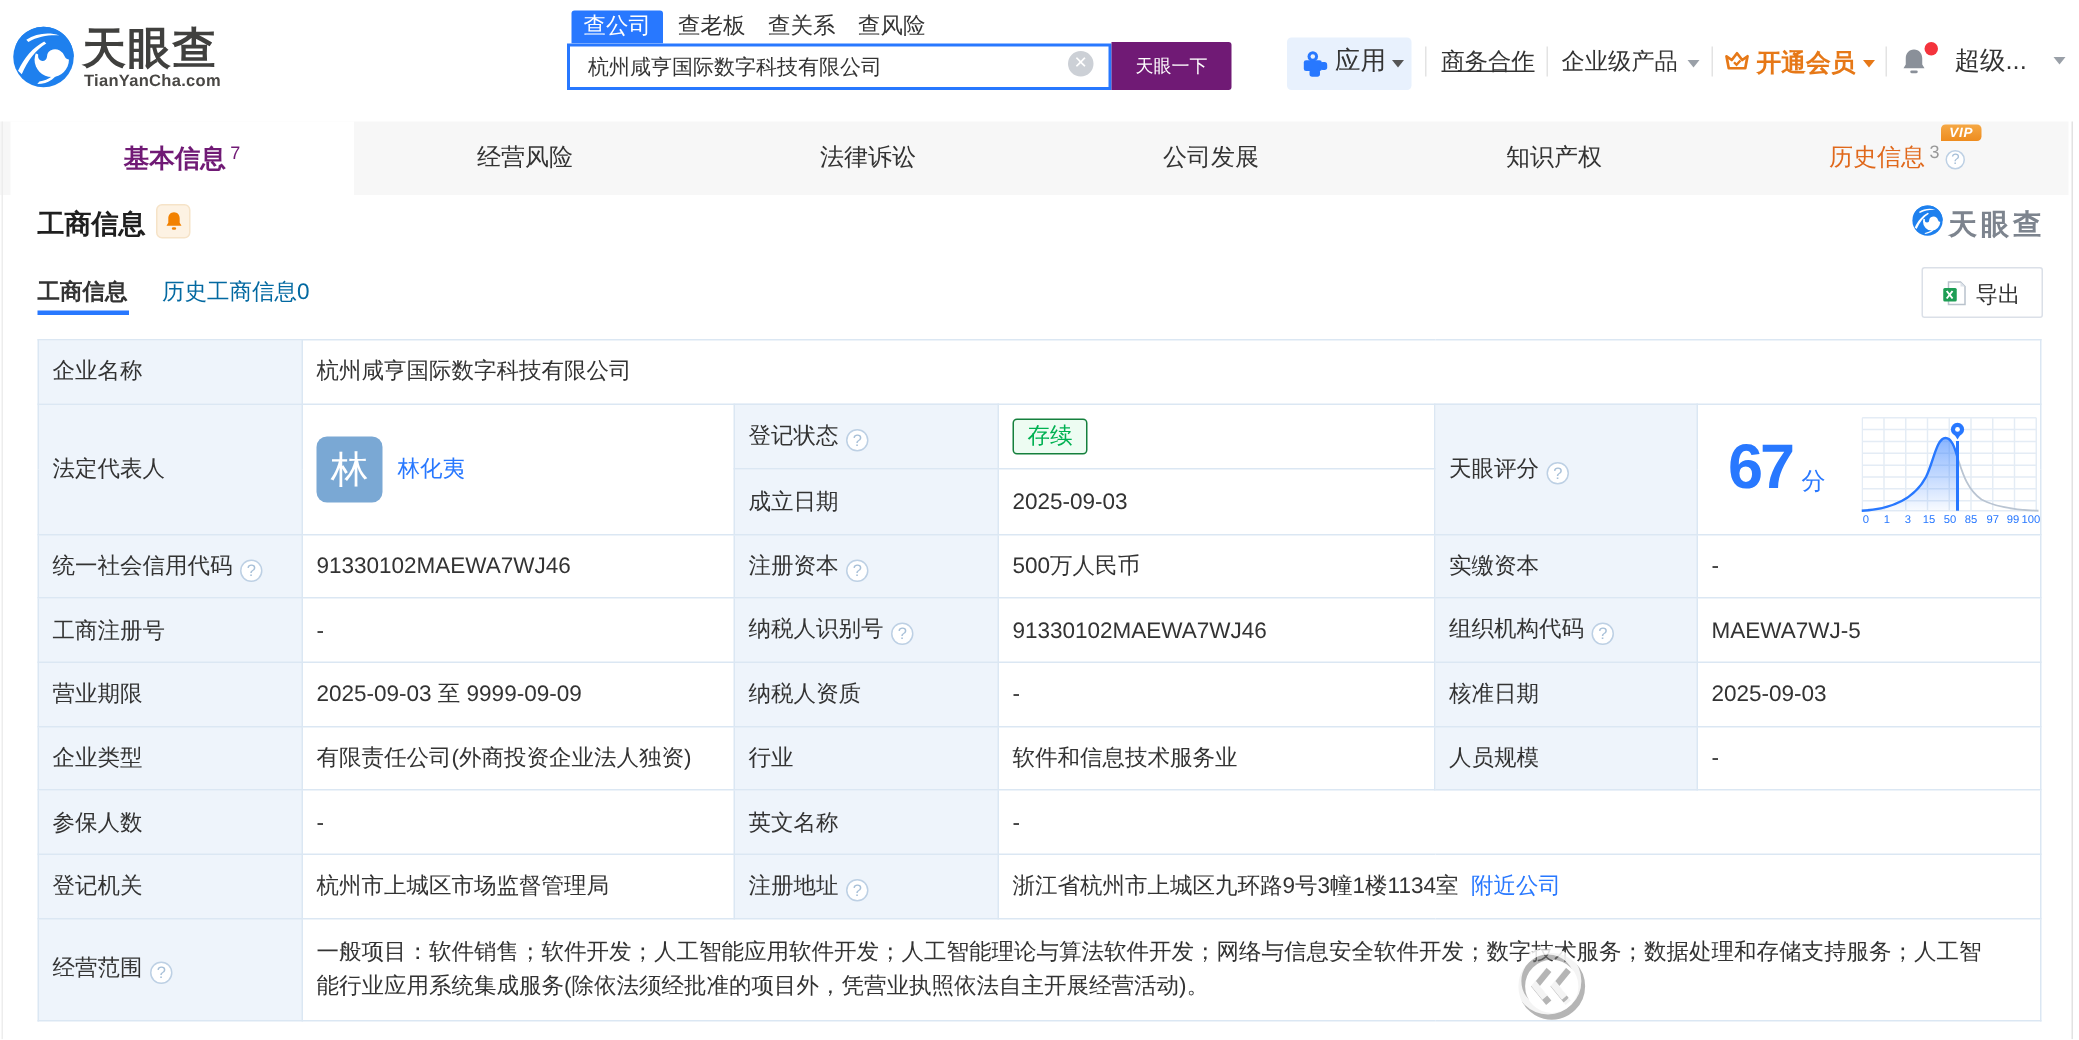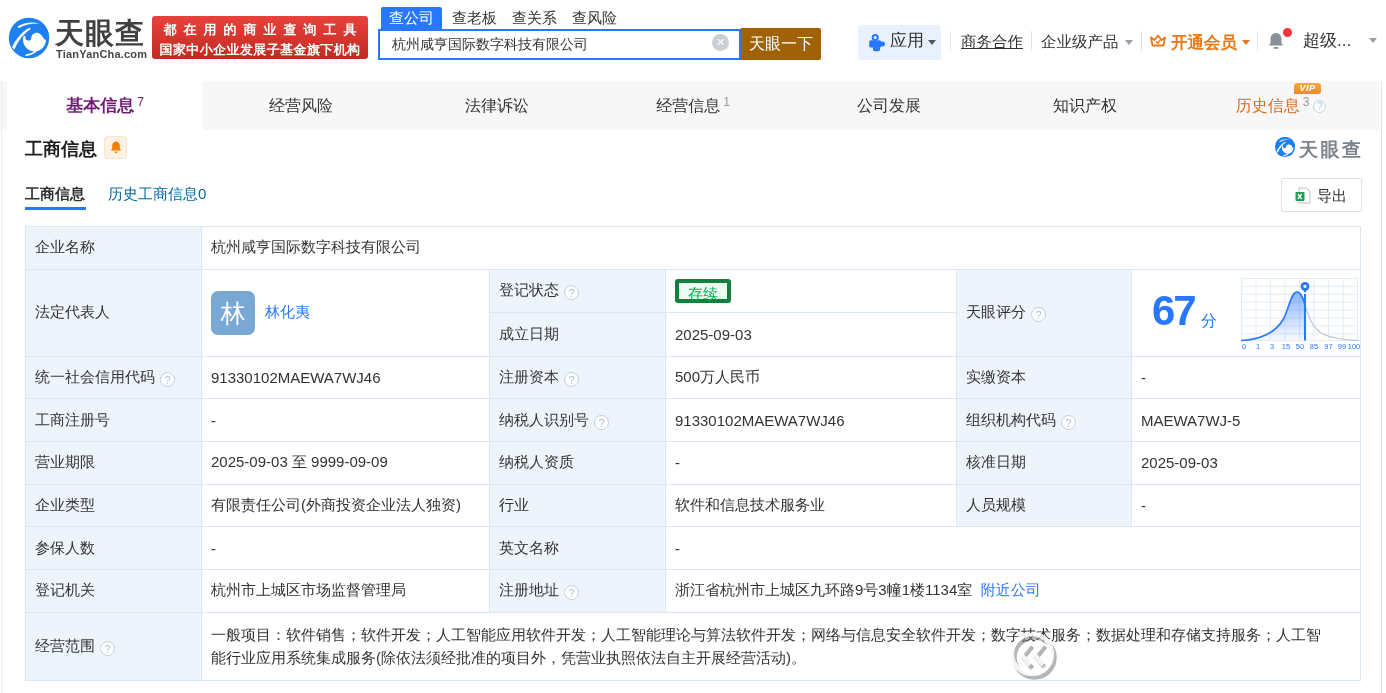--- a/index.html
+++ b/index.html
@@ -12,21 +12,21 @@
 #logo-tyc { left:55px; top:19px; font-size:29px; font-weight:bold; color:#40403e; letter-spacing:1px; line-height:1; }
 #logo-url { left:56px; top:48px; font-size:11px; font-weight:bold; color:#494744; letter-spacing:0.2px; }
 #redbadge { left:152px; top:16px; width:216px; height:43px; background:linear-gradient(180deg,#e7423c,#c32a21); border-radius:3px; color:#fff; text-align:center; overflow:hidden; }
 #redbadge .l1 { font-size:13px; font-weight:bold; letter-spacing:7px; margin-top:5px; margin-left:7px; white-space:nowrap; }
 #redbadge .l2 { font-size:13px; font-weight:bold; letter-spacing:0.4px; margin-top:2px; white-space:nowrap; }
 
 .stab { position:absolute; top:7px; height:22px; font-size:15px; color:#333; line-height:22px; }
 #stab0 { left:381px; width:61px; background:#2878ff; color:#fff; text-align:center; border-radius:2px 2px 0 0; }
 #search-input { left:378px; top:29px; width:363px; height:31px; border:2px solid #2878ff; background:#fff; font-size:14px; color:#333; line-height:27px; padding-left:12px; }
 #clear-x { left:712px; top:34px; width:17px; height:17px; background:#ccd0d6; border-radius:50%; color:#fff; text-align:center; line-height:17px; font-size:11px; }
-#search-btn { left:741px; top:28px; width:80px; height:32px; background:#a16207; color:#fff; font-size:16px; text-align:center; line-height:32px; border-radius:0 2px 2px 0; }
+#search-btn { left:741px; top:28px; width:80px; height:32px; background:#701a75; color:#fff; font-size:12px; text-align:center; line-height:32px; border-radius:0 2px 2px 0; }
 
 #appchip { left:858px; top:25px; width:83px; height:35px; background:#e8f1fd; border-radius:3px; }
 .hmenu { position:absolute; top:33px; font-size:15.5px; color:#333; line-height:18px; }
 .hdiv { position:absolute; top:31px; width:1px; height:20px; background:#e3e3e3; }
 .caret { position:absolute; width:0; height:0; border-left:4.5px solid transparent; border-right:4.5px solid transparent; border-top:5.5px solid #555; }
 .caret.gray { border-top-color:#9aa0a8; }
 .caret.orange { border-top-color:#e67817; }
 
 
 #nav { left:0; top:81px; width:1379px; height:49px; background:#f7f7f7; display:flex; padding-left:7px; }
@@ -45,21 +45,21 @@
 #subtab-line { left:25px; top:207px; width:61px; height:3px; background:#2878ff; }
 #export-btn { left:1281px; top:178px; width:81px; height:34px; border:1px solid #dbe0e8; border-radius:2px; background:#fff; }
 #export-btn span { position:absolute; left:35px; top:8px; font-size:15px; color:#333; }
 
 
 #biztable { position:absolute; left:25px; top:226px; width:1335px; border-collapse:collapse; table-layout:fixed; font-size:15px; color:#333;padding-left:28px; }
 #biztable td { border:1px solid #dbe7f3; height:42.7px; padding:0 0 0 9px; vertical-align:middle; }
 #biztable td.lbl { background:#eef4fb; }
 #biztable tr.r2 td { height:43px; }
 .qm { display:inline-block; width:15px; height:15px; border:1px solid #bdd0e4; border-radius:50%; color:#a8c0d8; font-size:11px; line-height:14px; text-align:center; margin-left:5px; vertical-align:-2px; background:#fff; }
-.greenbadge { display:inline-block; height:24px; line-height:22px; padding:0 9px; border:4px solid #15803d; background:#edfcf2; color:#00b152; font-size:15px; border-radius:3px; }
+.greenbadge { display:inline-block; height:24px; line-height:22px; padding:0 9px; border:1px solid #15803d; background:#edfcf2; color:#00b152; font-size:15px; border-radius:3px; }
 #avatar { display:inline-block; width:44px; height:44px; background:#7aa8d4; border-radius:7px; color:#fff; font-size:25px; text-align:center; line-height:44px; vertical-align:middle; }
 .bluelink { color:#2878ff; text-decoration:none; }
 #score67 { font-size:42px; font-weight:bold; color:#2878ff; letter-spacing:-2px; line-height:1; }
 #score-fen { font-size:16px; color:#2878ff; margin-left:3px; }
 
 
 #watermark { left:1008px; top:629px; width:360px; height:54px; }
 #wm-text { position:absolute; left:56px; top:2px; font-size:39px; font-weight:bold; color:rgba(255,255,255,0.82); text-shadow:3px 4px 3px rgba(110,110,110,0.6), 1px 1px 1px rgba(150,150,150,0.35); letter-spacing:1px; }
 
 #right-line { left:1381px; top:81px; width:1px; height:612px; background:#e2e2e2; }
@@ -80,24 +80,20 @@
     <circle cx="24" cy="24" r="22" fill="#1E80EE"></circle>
     <circle cx="30" cy="26" r="12.5" fill="#fff"></circle>
     <path d="M23.3 23.6 C23.4 19.6 26.3 16.4 30 15.4 C35 14.2 40.5 17 42.5 22.5 L46 24 A 22 22 0 0 0 4.1 14.7 Z" fill="#1E80EE"></path>
     <path d="M42.5 22.5 C40.5 17 35 14.2 30 15.4 C26.3 16.4 23.4 19.6 23.3 23.6" stroke="#1E80EE" stroke-width="6.5" stroke-linecap="round" fill="none"></path>
     <path d="M5.5 34 C10 24.5 16.5 17 24.5 12.8 L26 14.2 C18.5 18.8 12.5 26.5 8.2 36.5 Z" fill="#fff"></path>
     <path d="M11.5 11.5 C18.5 6.8 28 5.8 35.5 8.3 C28.5 7.8 20 9 13 13 Z" fill="#fff"></path>
     <path d="M21 41.8 C28 40.5 33 37 36.3 31 C34.5 39 27.5 43.6 19.5 43.6 Z" fill="#fff"></path>
   </svg>
   <div id="logo-tyc" class="abs">天眼查</div>
   <div id="logo-url" class="abs">TianYanCha.com</div>
-  <div id="redbadge" class="abs">
-      <div class="l1">都在用的商业查询工具</div>
-      <div class="l2">国家中小企业发展子基金旗下机构</div>
-    </div>
 
   <div id="stab0" class="stab">查公司</div>
   <div class="stab" style="left:452px;">查老板</div>
   <div class="stab" style="left:512px;">查关系</div>
   <div class="stab" style="left:572px;">查风险</div>
   <div id="search-input" class="abs">杭州咸亨国际数字科技有限公司</div>
   <div id="clear-x" class="abs">✕</div>
   <div id="search-btn" class="abs">天眼一下</div>
 
   <div id="appchip" class="abs"></div>
@@ -128,21 +124,20 @@
     <rect x="6.5" y="16" width="5" height="1.8" rx="0.9" fill="#8a9099"></rect>
   </svg>
   <div class="abs" style="left:1283px;top:28px;width:9px;height:9px;border-radius:50%;background:#f4333c;"></div>
   <div class="hmenu" style="left:1303px;top:32px;font-size:17px;">超级...</div>
   <div class="caret gray abs" style="left:1369px;top:38px;"></div>
 
   <div id="nav" class="abs">
     <div class="ntab active">基本信息<span class="sup">7</span></div>
     <div class="ntab">经营风险</div>
     <div class="ntab">法律诉讼</div>
-    <div class="ntab">经营信息<span class="sup supg">1</span></div>
     <div class="ntab">公司发展</div>
     <div class="ntab">知识产权</div>
     <div class="ntab" id="ntab-hist">历史信息<span class="sup supg">3</span><span class="qm" style="margin-left:4px;">?</span><span id="vipbadge">VIP</span></div>
   </div>
 
   <div id="title" class="abs">工商信息</div>
   <div id="bellchip" class="abs"><svg width="12" height="14" viewBox="0 0 12 14" style="margin-top:4px;">
         <path d="M6 0.5 C3.6 0.5 2.2 2.4 2.2 4.6 L2.2 7.5 L1 9.5 L11 9.5 L9.8 7.5 L9.8 4.6 C9.8 2.4 8.4 0.5 6 0.5 Z" fill="#f28100"></path>
         <rect x="4.6" y="10.5" width="2.8" height="1.6" rx="0.8" fill="#f28100"></rect>
       </svg></div>

